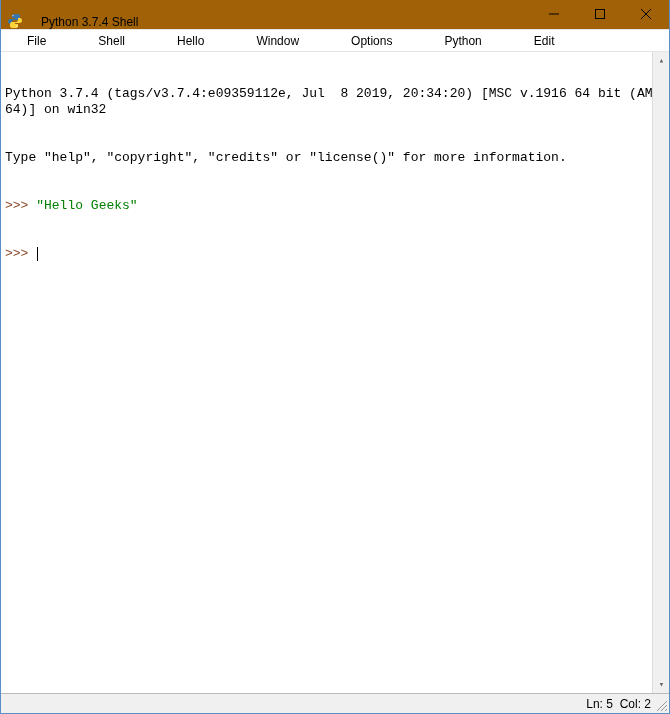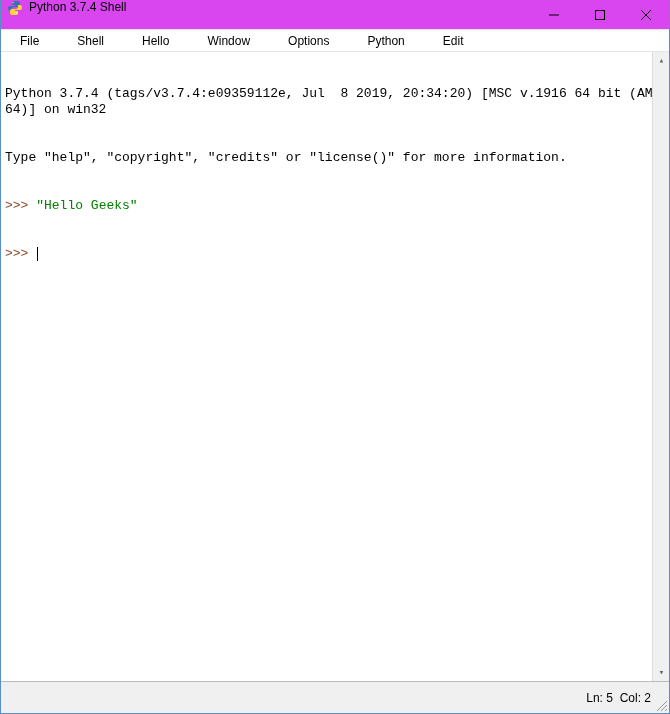--- a/index.html
+++ b/index.html
@@ -11,25 +11,26 @@
       background: #f0f0f0;
       display: flex;
       flex-direction: column;
       border: 1px solid #5a8ec7;
       border-top: none;
       position: relative;
     }
     
     .titlebar {
       height: 30px;
-      background: #d946ef;
+      background: #a16207;
       display: flex;
-      align-items: flex-start;
+      align-items: flex-end;
       padding-left: 6px;
       border-bottom: 1px solid #e5e5e5;
+      gap: 12px;
     }
     .titlebar .app-icon {
       width: 16px; height: 16px;
       margin-right: 6px;
       display: flex; align-items: center; justify-content: center;
     }
     .titlebar .title { font-size: 12px; color: #000; }
     .win-controls { margin-left: auto; display: flex; }
     .win-btn {
       width: 46px; height: 30px;
@@ -41,21 +42,21 @@
     
     .menubar {
       height: 22px;
       background: #fff;
       display: flex;
       align-items: stretch;
       border-bottom: 1px solid #e5e5e5;
       font-size: 12px;
     }
     .menu-item {
-      padding: 0 19px;
+      padding: 0 26px;
       display: flex;
       align-items: center;
       cursor: default;
     }
 
     
     .shell-area {
       flex: 1;
       background: #fff;
       font-family: "Courier New", monospace;
@@ -90,21 +91,21 @@
       width: 17px; height: 17px;
       color: #666;
       display: flex; align-items: center; justify-content: center;
       font-size: 9px;
     }
     .scroll-arrow.up { position: absolute; top: 0; }
     .scroll-arrow.down { position: absolute; bottom: 0; }
 
     
     .statusbar {
-      height: 32px;
+      height: 20px;
       background: #f0f0f0;
       border-top: 1px solid #bbb;
       display: flex;
       align-items: center;
       justify-content: flex-end;
       padding-right: 18px;
       font-size: 12px;
       color: #000;
     }
     .resize-grip {

